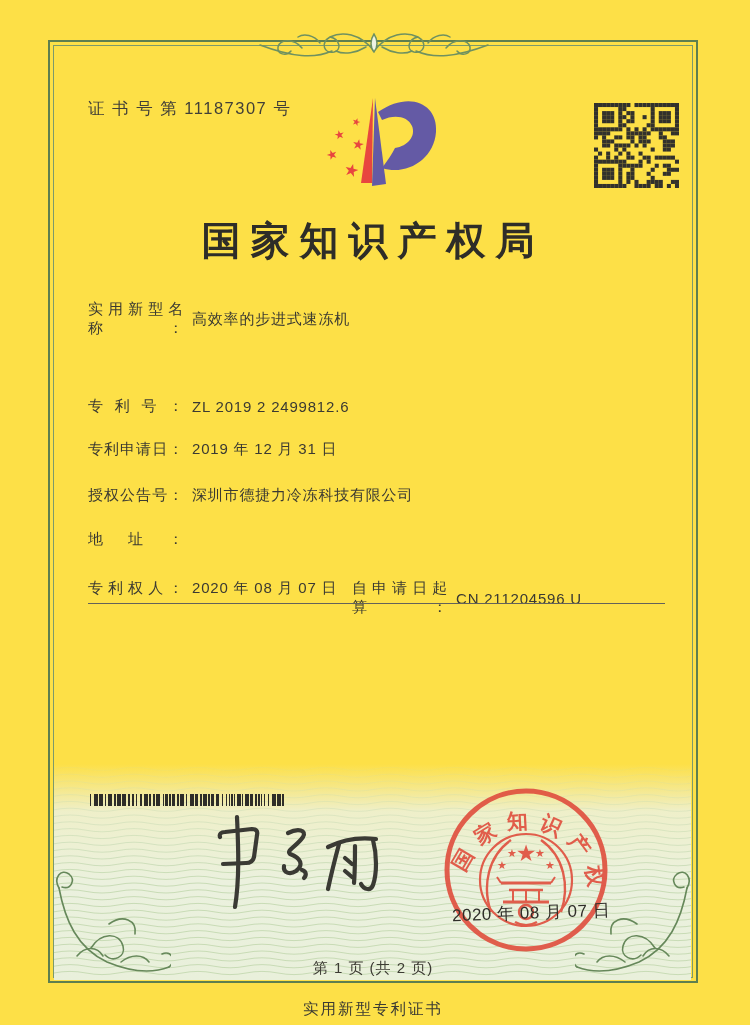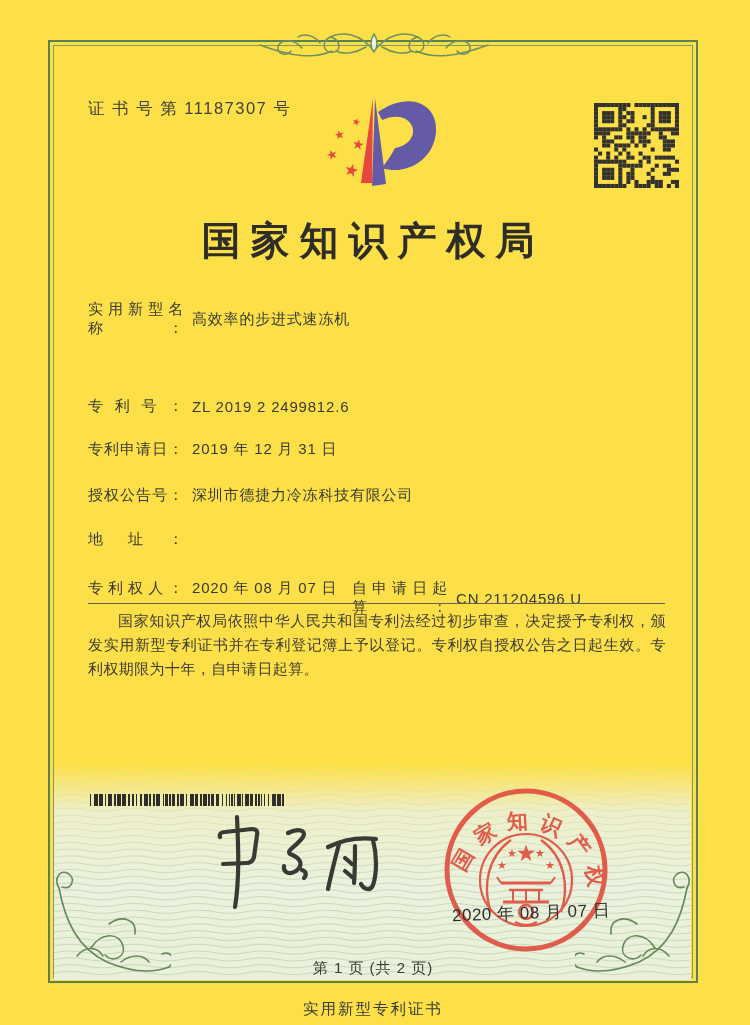--- a/index.html
+++ b/index.html
@@ -393,21 +393,20 @@
     <span class="val">2020 年 08 月 07 日</span>
   </div>
   <div class="abs row" id="row-grant2" style="top:579px;width:320px">
     <span class="lbl">自申请日起算：</span>
     <span class="val">CN 211204596 U</span>
   </div>
 
   <div id="rule" class="abs"></div>
 
   <div id="paras" class="abs">
-    <p>国家知识产权局依照中华人民共和国专利法经过初步审查，决定授予专利权，颁发实用新型专利证书并在专利登记簿上予以登记。专利权自授权公告之日起生效。专利权期限为十年，自申请日起算。</p>
   </div>
 
   <div id="barcode" class="abs">
       <div style="width: 1.35px; background: rgb(46, 45, 40);"></div>
       <div style="width: 2.7px; background: transparent;"></div>
       <div style="width: 4.05px; background: rgb(46, 45, 40);"></div>
       <div style="width: 1.35px; background: transparent;"></div>
       <div style="width: 4.05px; background: rgb(46, 45, 40);"></div>
       <div style="width: 1.35px; background: transparent;"></div>
       <div style="width: 1.35px; background: rgb(46, 45, 40);"></div>

